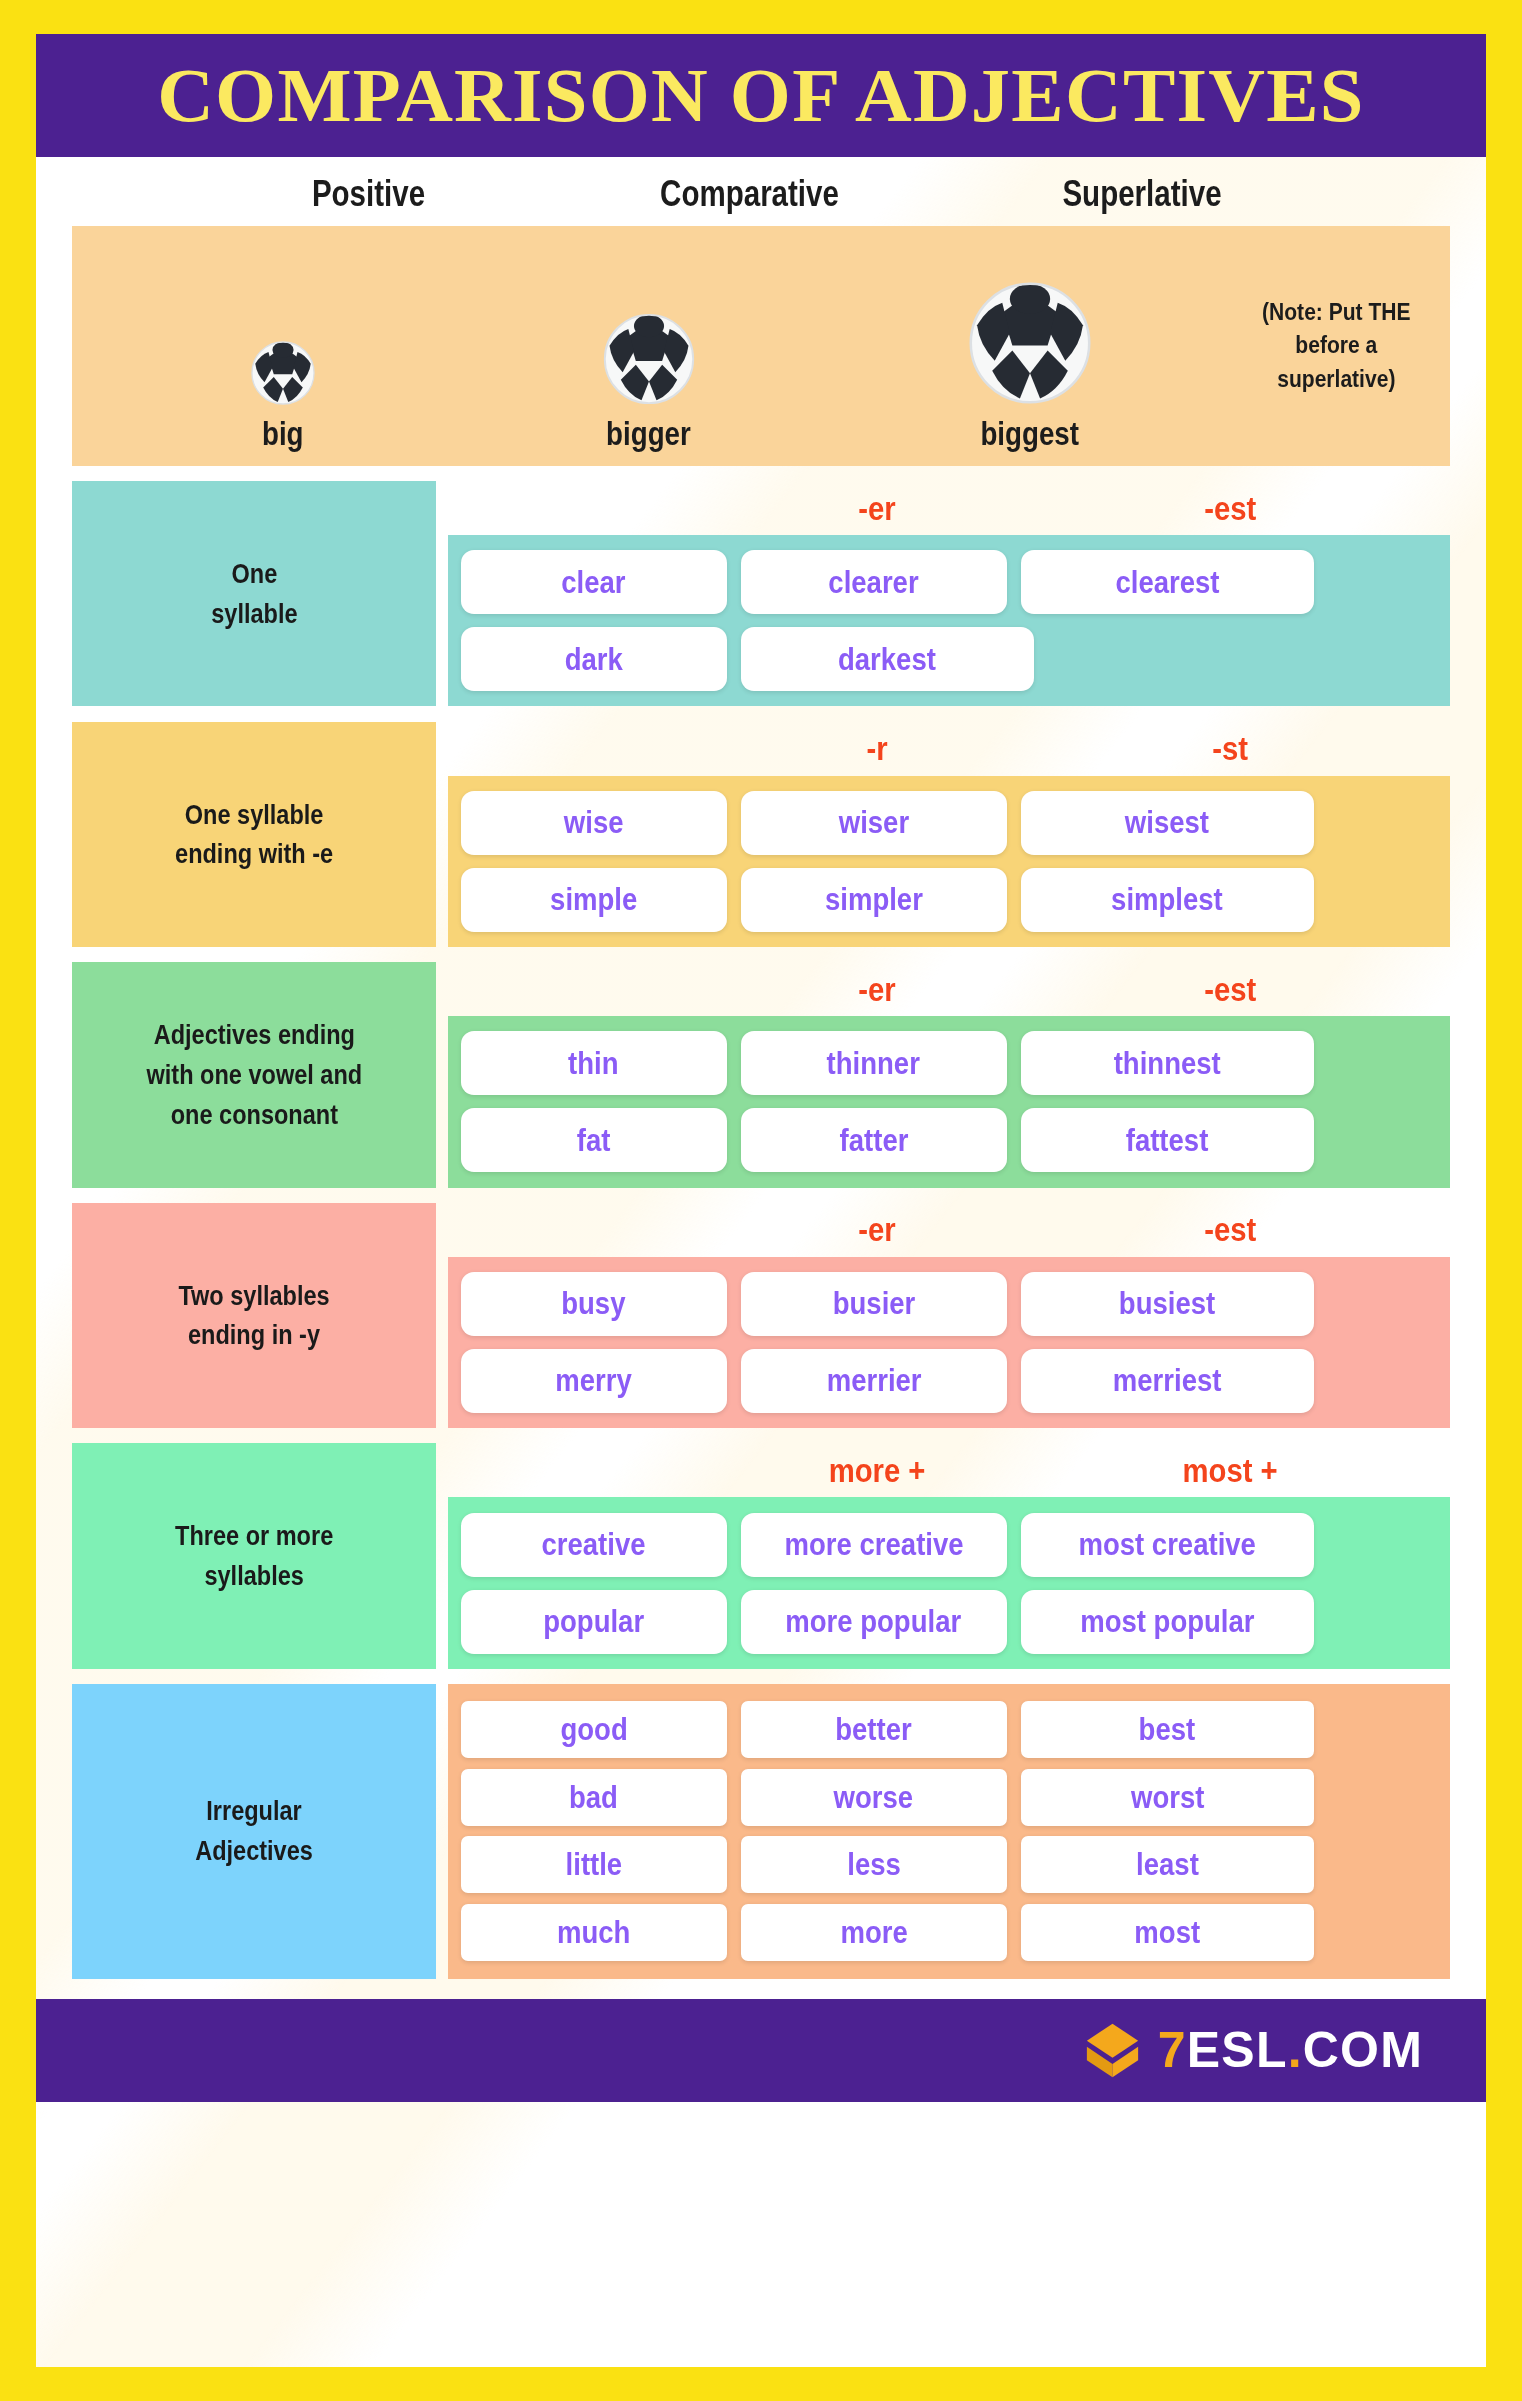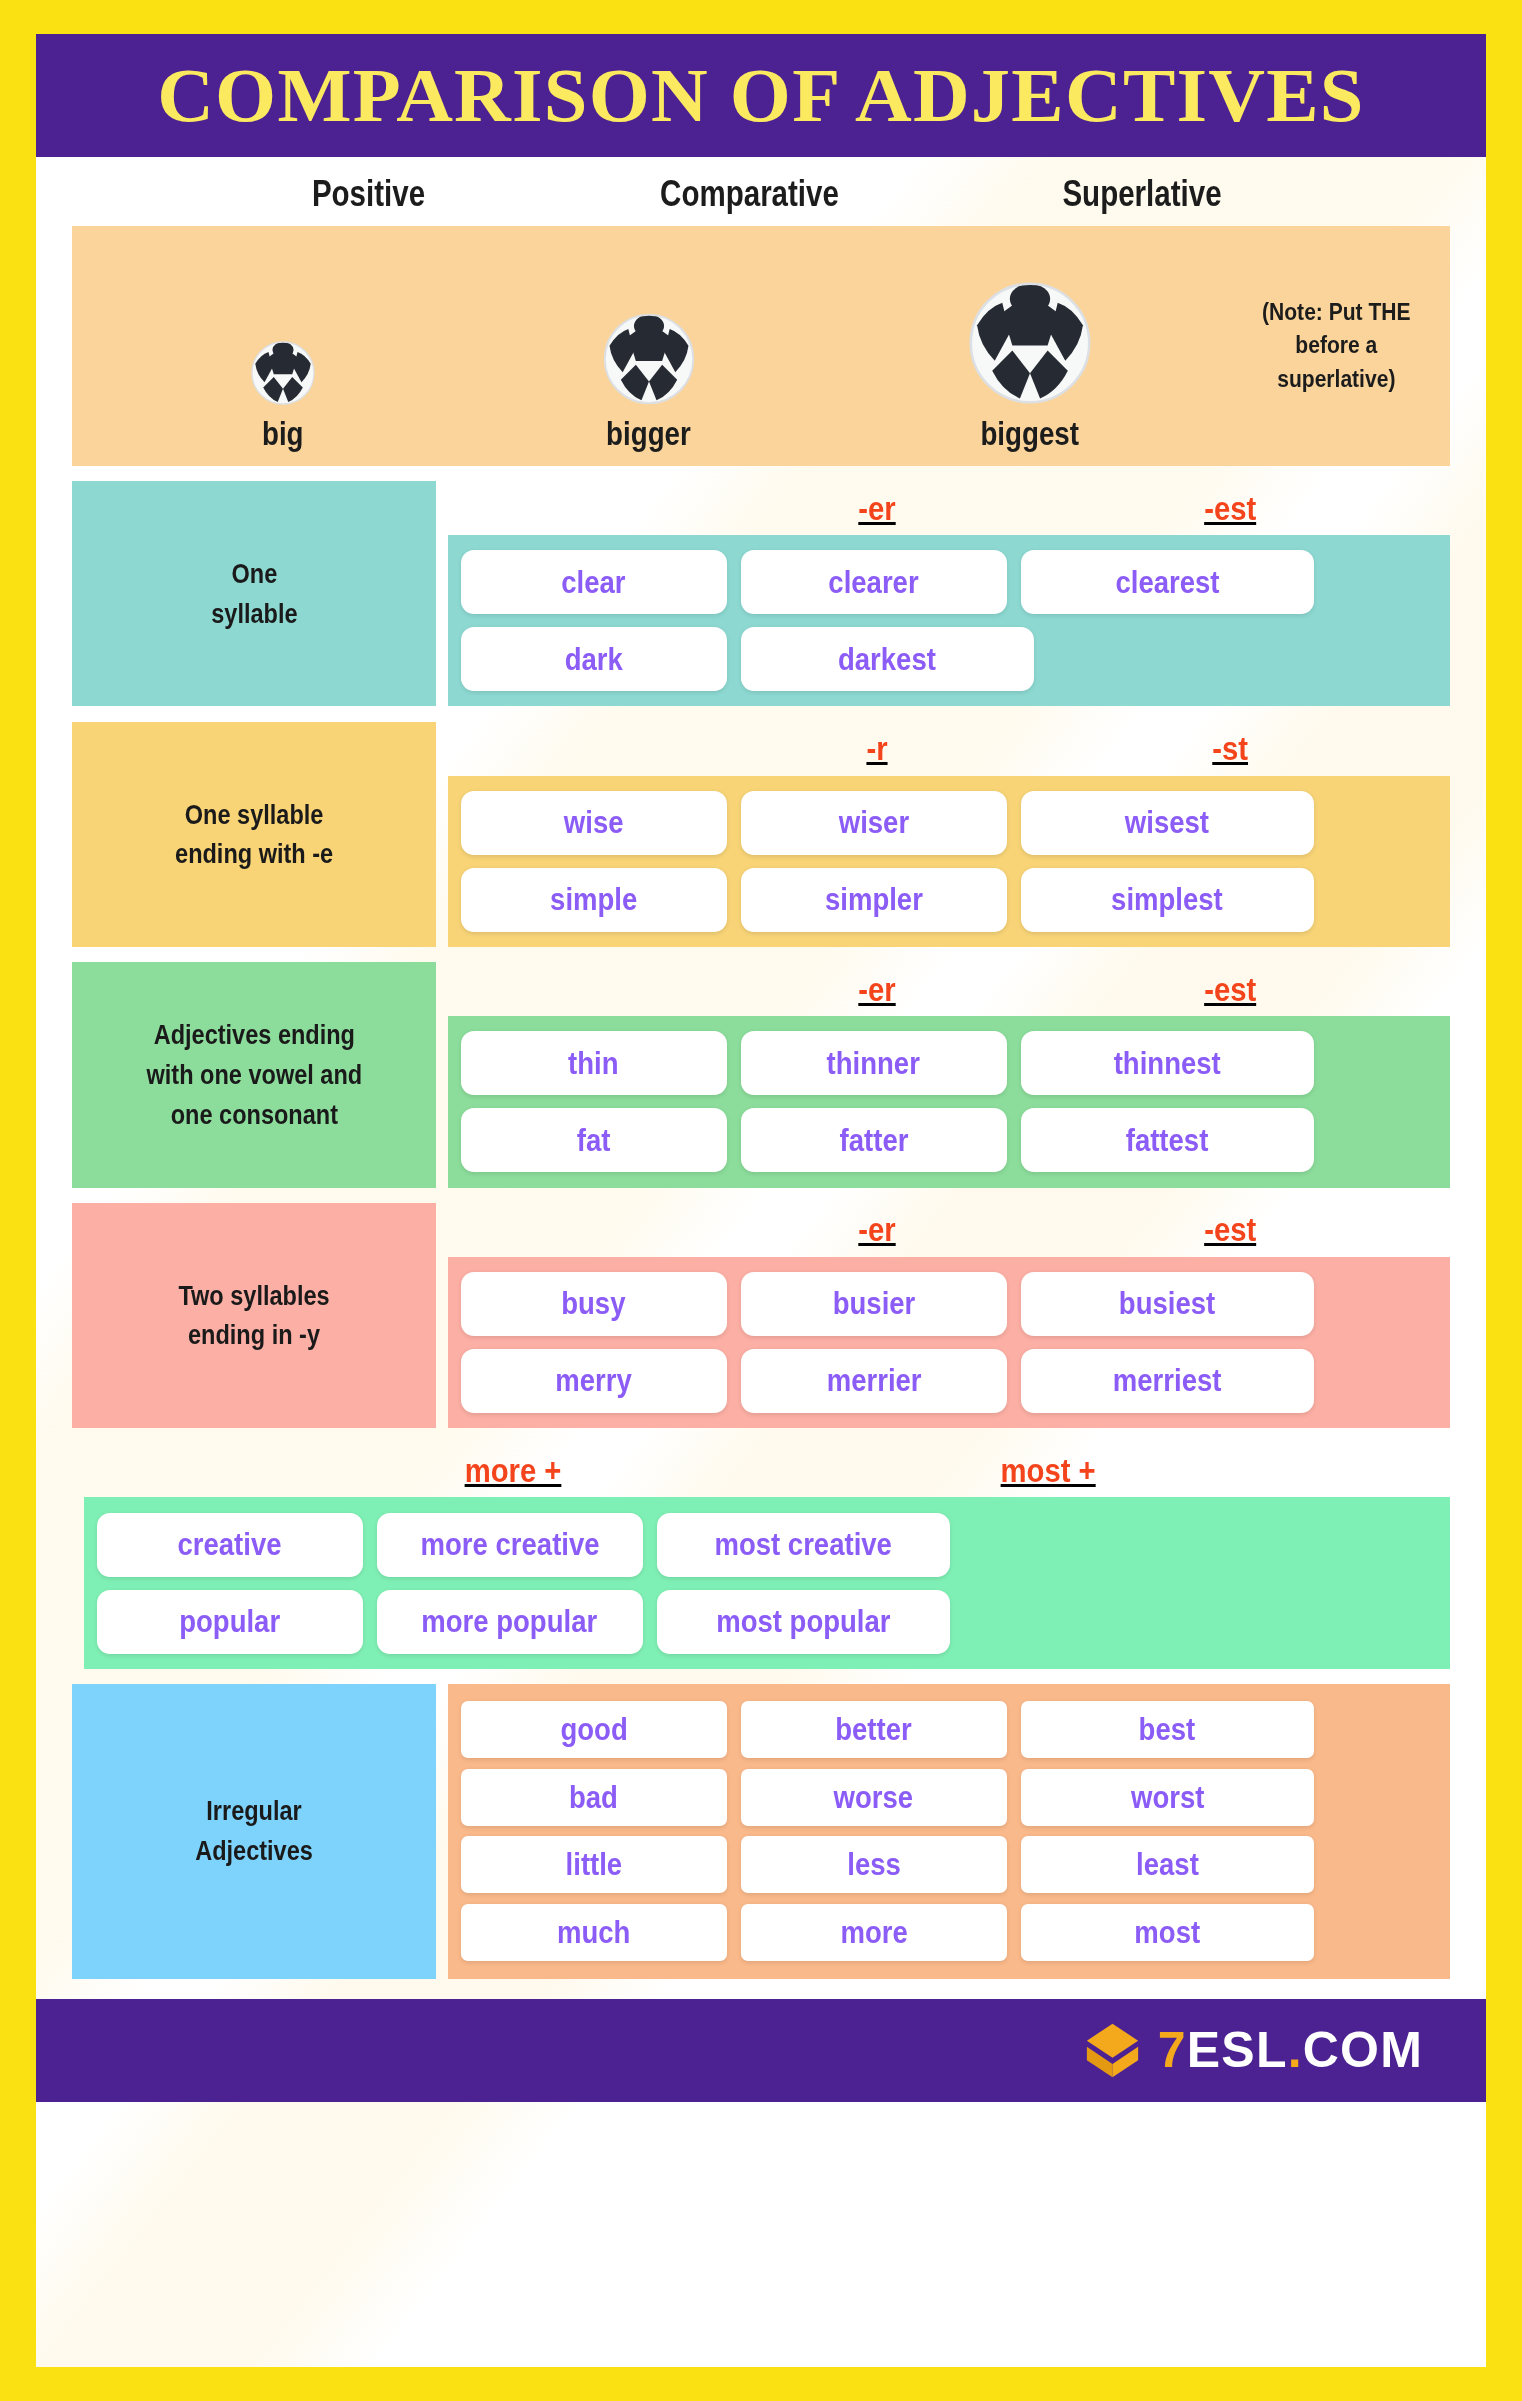--- a/index.html
+++ b/index.html
@@ -153,21 +153,20 @@
     display: block;
   }
   .cat-gap { width: 11.7px; flex: 0 0 11.7px; }
 
   .cat-body { flex: 1; display: flex; flex-direction: column; }
 
   .suffix-row {
     display: flex;
     height: 54px;
     align-items: center;
-    text-decoration: underline;
   }
   .sfx {
     text-align: center;
     font-size: 34px;
     font-weight: bold;
     color: #F4441C;
     transform: scaleX(0.86);
   }
   .sfx-blank { flex: 0 0 296px; }
   .sfx-a { flex: 0 0 266px; }
@@ -439,20 +438,23 @@
                   <span>merrier</span>
                 </div>
                 <div class="pill p3">
                   <span>merriest</span>
                 </div>
               </div>
             </div>
           </div>
         </div>
         <div class="row">
+          <div class="cat-label" style="background: rgb(127, 240, 181);">
+            <span>Three or more<br>syllables</span>
+          </div>
           <div class="cat-gap"></div>
           <div class="cat-body">
             <div class="suffix-row">
               <div class="sfx-blank"></div>
               <div class="sfx sfx-a">more +</div>
               <div class="sfx sfx-b">most +</div>
             </div>
             <div class="words-panel" style="background: rgb(127, 240, 181);">
               <div class="word-row">
                 <div class="pill p1">

